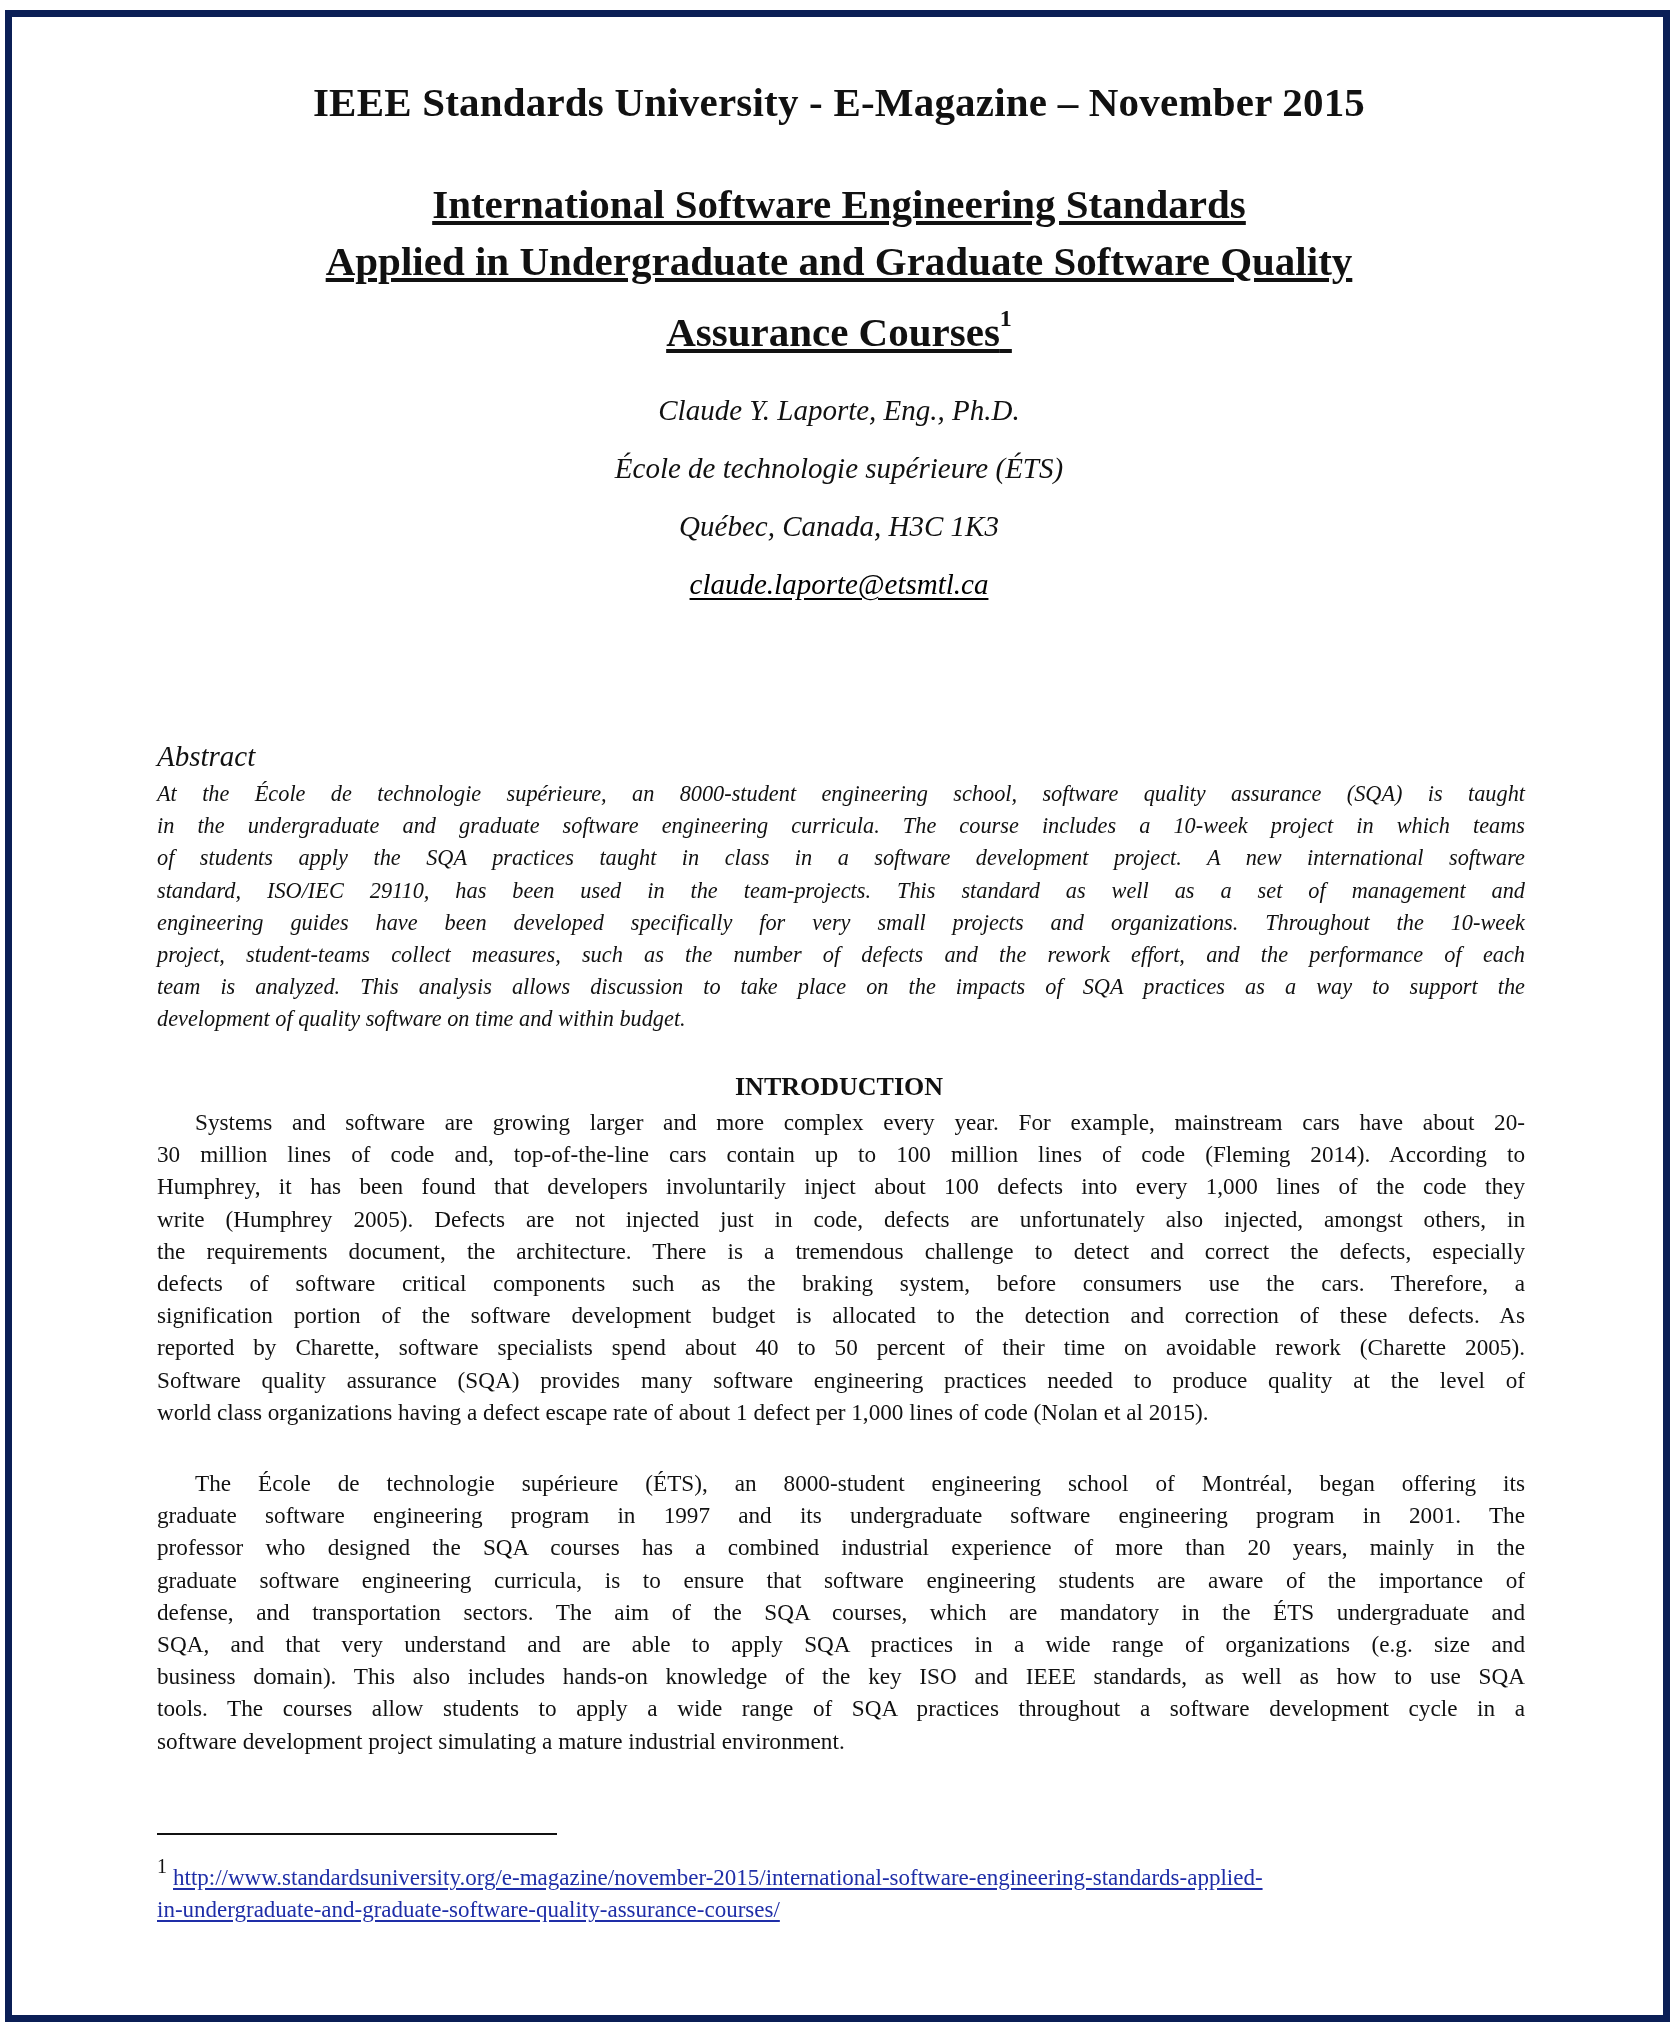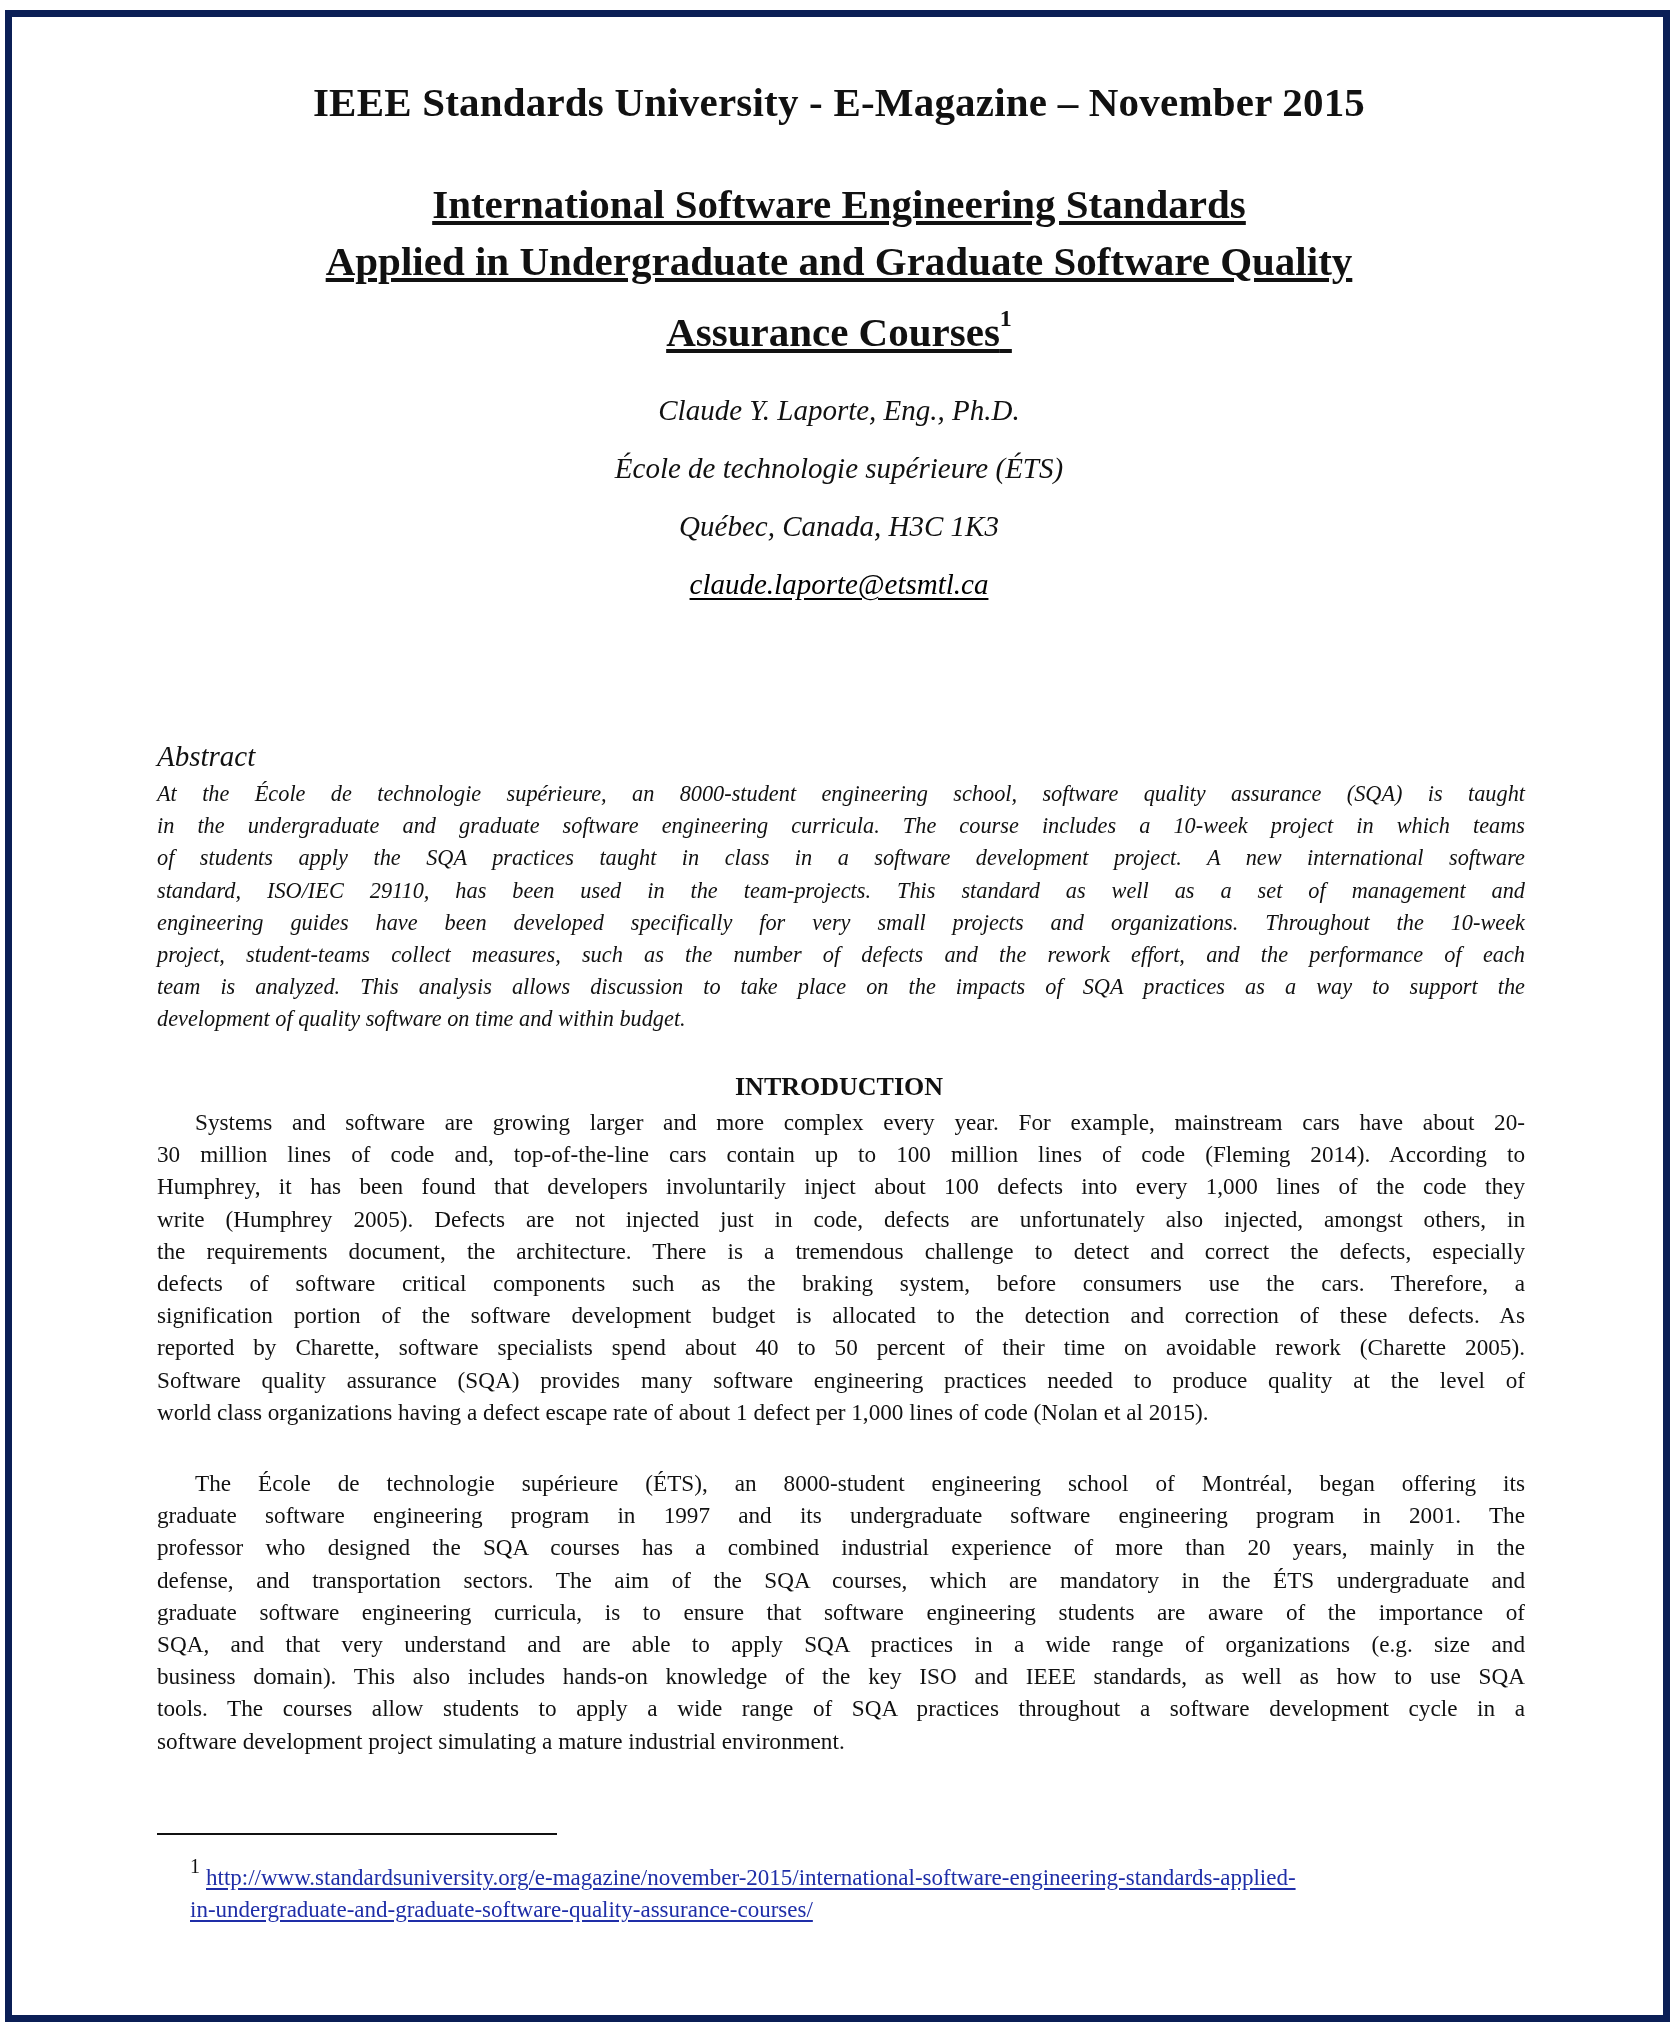--- a/index.html
+++ b/index.html
@@ -18,21 +18,21 @@
   .text-block { left: 157px; width: 1368px; }
   .line { display: block; height: 32.2px; line-height: 32.2px; white-space: nowrap; text-align: justify; text-align-last: justify; }
   .line.last { text-align-last: left; }
   .abstract { top: 778px; font-size: 22.3px; font-style: italic; }
   .intro-head { top: 1072px; font-size: 26px; font-weight: bold; }
   .body1 { top: 1106px; font-size: 23.2px; }
   .body2 { top: 1467px; font-size: 23.2px; }
   .indent { padding-left: 38px; }
   .fn-rule { left: 157px; top: 1833px; width: 400px; height: 2px; background: #111; }
   .footnote { left: 157px; top: 1850px; width: 1368px; font-size: 23px; }
-  .fn-line { display: block; line-height: 32px; white-space: nowrap; margin-left: 33px; }
+  .fn-line { display: block; line-height: 32px; white-space: nowrap; }
   .fn-num { font-size: 20px; vertical-align: 12px; margin-right: 6px; }
   .fn-link { color: #1f2ea8; text-decoration: underline; text-underline-offset: 3px; }
 </style>
 </head>
 <body>
 
 <div class="frame"></div>
 
 <div class="abs center masthead">IEEE Standards University - E-Magazine – November 2015</div>
 
@@ -74,22 +74,22 @@
     <span class="line">signification portion of the software development budget is allocated to the detection and correction of these defects. As</span>
     <span class="line">reported by Charette, software specialists spend about 40 to 50 percent of their time on avoidable rework (Charette 2005).</span>
     <span class="line">Software quality assurance (SQA) provides many software engineering practices needed to produce quality at the level of</span>
     <span class="line last">world class organizations having a defect escape rate of about 1 defect per 1,000 lines of code (Nolan et al 2015).</span>
   </div>
 
 <div class="abs text-block body2" id="para2">
     <span class="line indent">The École de technologie supérieure (ÉTS), an 8000-student engineering school of Montréal, began offering its</span>
     <span class="line">graduate software engineering program in 1997 and its undergraduate software engineering program in 2001. The</span>
     <span class="line">professor who designed the SQA courses has a combined industrial experience of more than 20 years, mainly in the</span>
+    <span class="line">graduate software engineering curricula, is to ensure that software engineering students are aware of the importance of</span>
     <span class="line">defense, and transportation sectors. The aim of the SQA courses, which are mandatory in the ÉTS undergraduate and</span>
-    <span class="line">graduate software engineering curricula, is to ensure that software engineering students are aware of the importance of</span>
     <span class="line">SQA, and that very understand and are able to apply SQA practices in a wide range of organizations (e.g. size and</span>
     <span class="line">business domain). This also includes hands-on knowledge of the key ISO and IEEE standards, as well as how to use SQA</span>
     <span class="line">tools. The courses allow students to apply a wide range of SQA practices throughout a software development cycle in a</span>
     <span class="line last">software development project simulating a mature industrial environment.</span>
   </div>
 
 <div class="abs fn-rule"></div>
 
 <div class="abs footnote">
   <span class="fn-line"><span class="fn-num">1</span><span class="fn-link">http://www.standardsuniversity.org/e-magazine/november-2015/international-software-engineering-standards-applied-</span></span>

